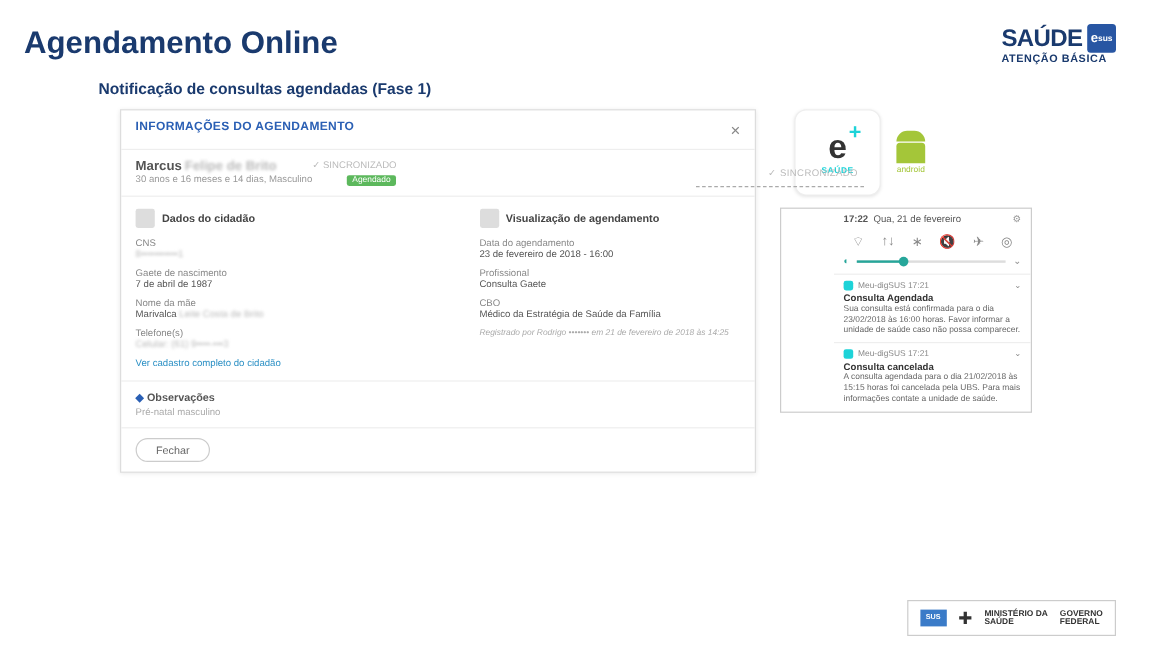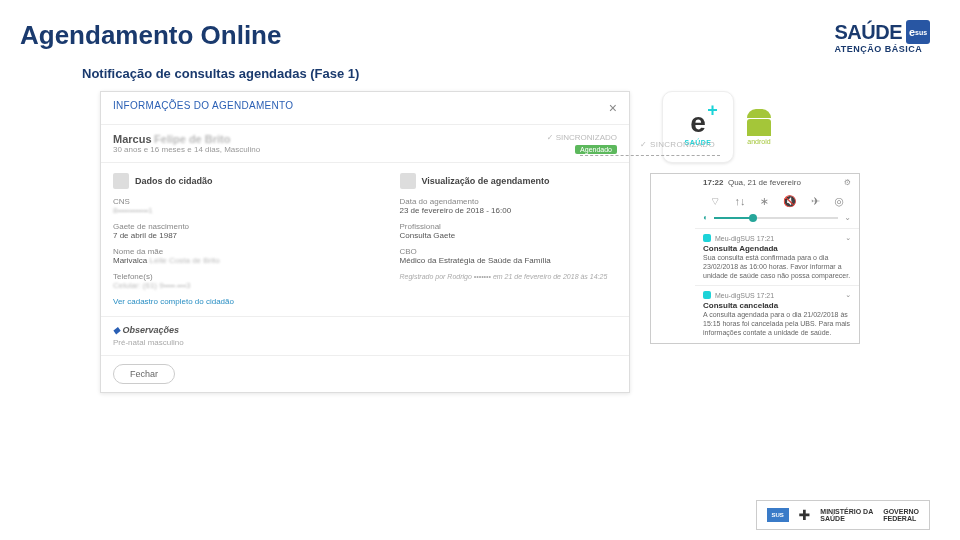--- a/index.html
+++ b/index.html
@@ -11,42 +11,42 @@
 
 .logo-area { display: flex; align-items: center; gap: 6px; }
 .logo-saude { font-size: 20px; font-weight: 900; color: #1a3a6e; letter-spacing: -0.5px; }
 .logo-cross { width: 24px; height: 24px; background: #2856a3; border-radius: 3px; display: flex; align-items: center; justify-content: center; color: #fff; font-size: 11px; font-weight: bold; }
 .logo-sub { font-size: 9px; font-weight: bold; color: #1a3a6e; letter-spacing: 0.5px; }
 
 .main { display: flex; gap: 20px; padding: 0 30px 0 100px; }
 
 .modal { width: 530px; background: #fff; border: 1px solid #ddd; box-shadow: 0 1px 4px rgba(0,0,0,0.1); font-size: 9px; color: #666; }
 .modal-head { display: flex; justify-content: space-between; padding: 8px 12px; border-bottom: 1px solid #eee; }
-.modal-title { font-size: 10px; font-weight: normal; color: #2a5fb4; letter-spacing: 0.3px; }
+.modal-title { font-size: 10px; font-weight: bold; color: #2a5fb4; letter-spacing: 0.3px; }
 .close-x { color: #888; font-size: 14px; cursor: pointer; }
-.patient { padding: 8px 12px; display: flex; justify-content: space-between; border-bottom: 1px solid #eee; }
+.patient { padding: 8px 12px; display: flex; border-bottom: 1px solid #eee; }
 .patient-name { font-size: 11px; font-weight: 600; color: #555; }
 .patient-sub { font-size: 8px; color: #999; }
 .badge-sync { font-size: 8px; color: #bbb; margin-bottom: 2px; text-align: right; }
 .badge-status { background: #5cb85c; color: #fff; font-size: 7px; padding: 1px 5px; border-radius: 2px; display: inline-block; }
 
 .cols { display: flex; gap: 45px; }
 .col { width: 50%; padding: 10px 12px; }
 .col-head { display: flex; align-items: center; gap: 6px; margin-bottom: 8px; }
 .col-icon { width: 16px; height: 16px; background: #ddd; border-radius: 2px; }
 .col-title { font-size: 9px; font-weight: bold; color: #444; }
 .field { margin-bottom: 7px; }
 .field-label { font-size: 8px; color: #888; }
 .field-value { font-size: 8px; color: #555; }
 .blur { filter: blur(1.2px); color: #bbb; }
 .link { color: #2a8fc4; font-size: 8px; }
 .reg { font-size: 7px; color: #aaa; font-style: italic; margin-top: 8px; }
 
 .obs { padding: 8px 12px; border-top: 1px solid #eee; }
-.obs-title { font-size: 9px; color: #555; font-weight: 600; font-style: italic; }
+.obs-title { font-size: 9px; color: #555; font-weight: 600; }
 .obs-marker { color: #2a5fb4; }
 .obs-text { font-size: 8px; color: #aaa; margin-top: 3px; }
 
 .modal-foot { padding: 8px 12px; border-top: 1px solid #eee; }
 .btn-close { border: 1px solid #ccc; background: #fff; padding: 4px 16px; border-radius: 12px; font-size: 9px; color: #666; cursor: pointer; }
 
 .right-col { width: 210px; }
 .apps { display: flex; gap: 10px; align-items: center; margin-bottom: 10px; padding-left: 12px; }
 .app-card { width: 72px; height: 72px; border: 1px solid #eee; border-radius: 10px; box-shadow: 0 1px 3px rgba(0,0,0,0.1); display: flex; flex-direction: column; align-items: center; justify-content: center; background: #fff; }
 .app-e { font-size: 28px; font-weight: bold; color: #333; position: relative; line-height: 1; }

